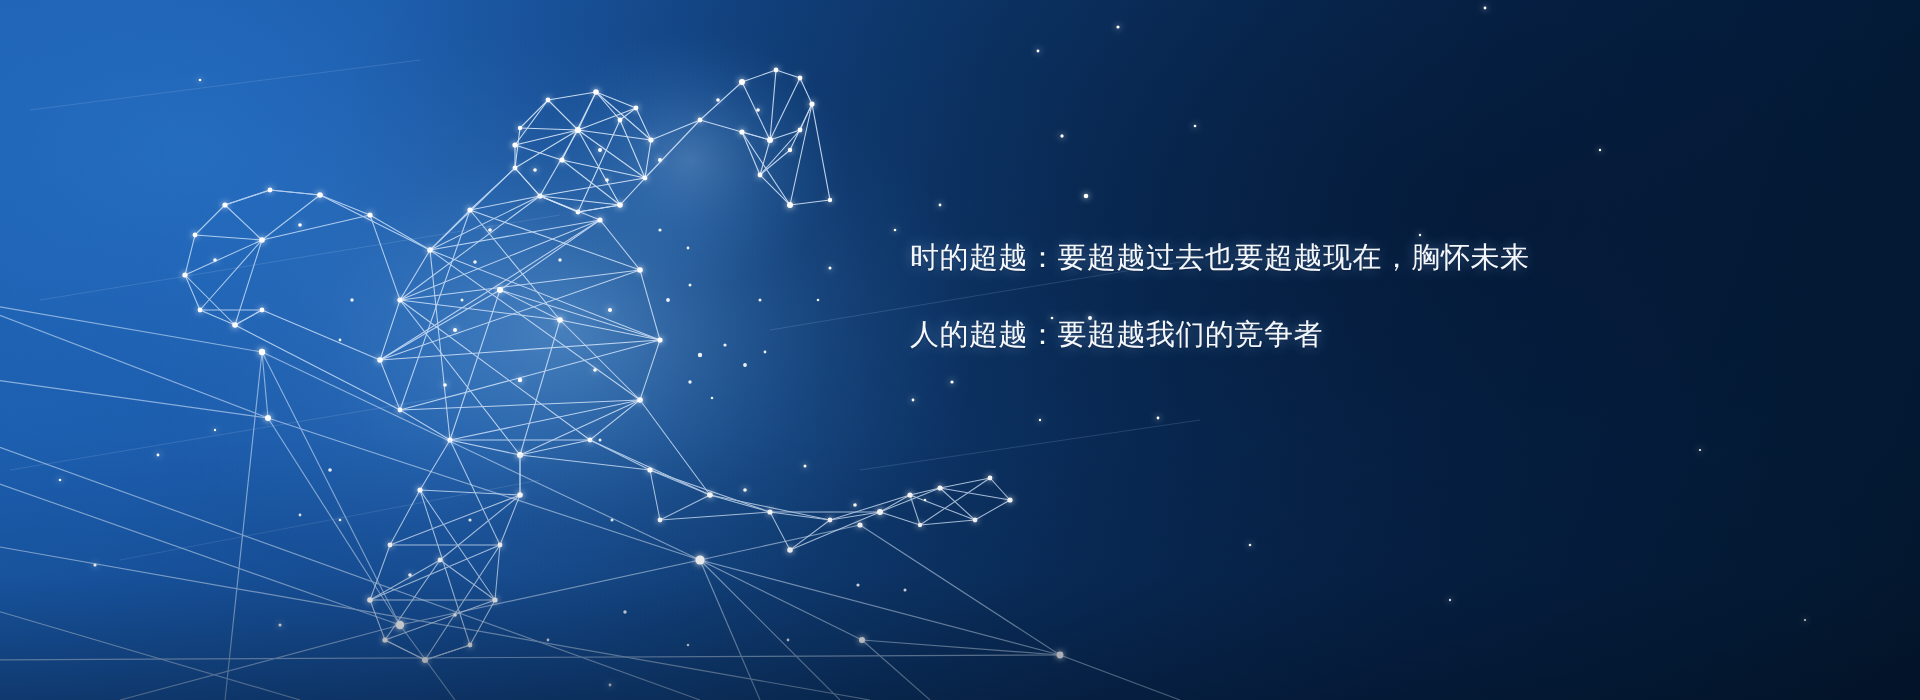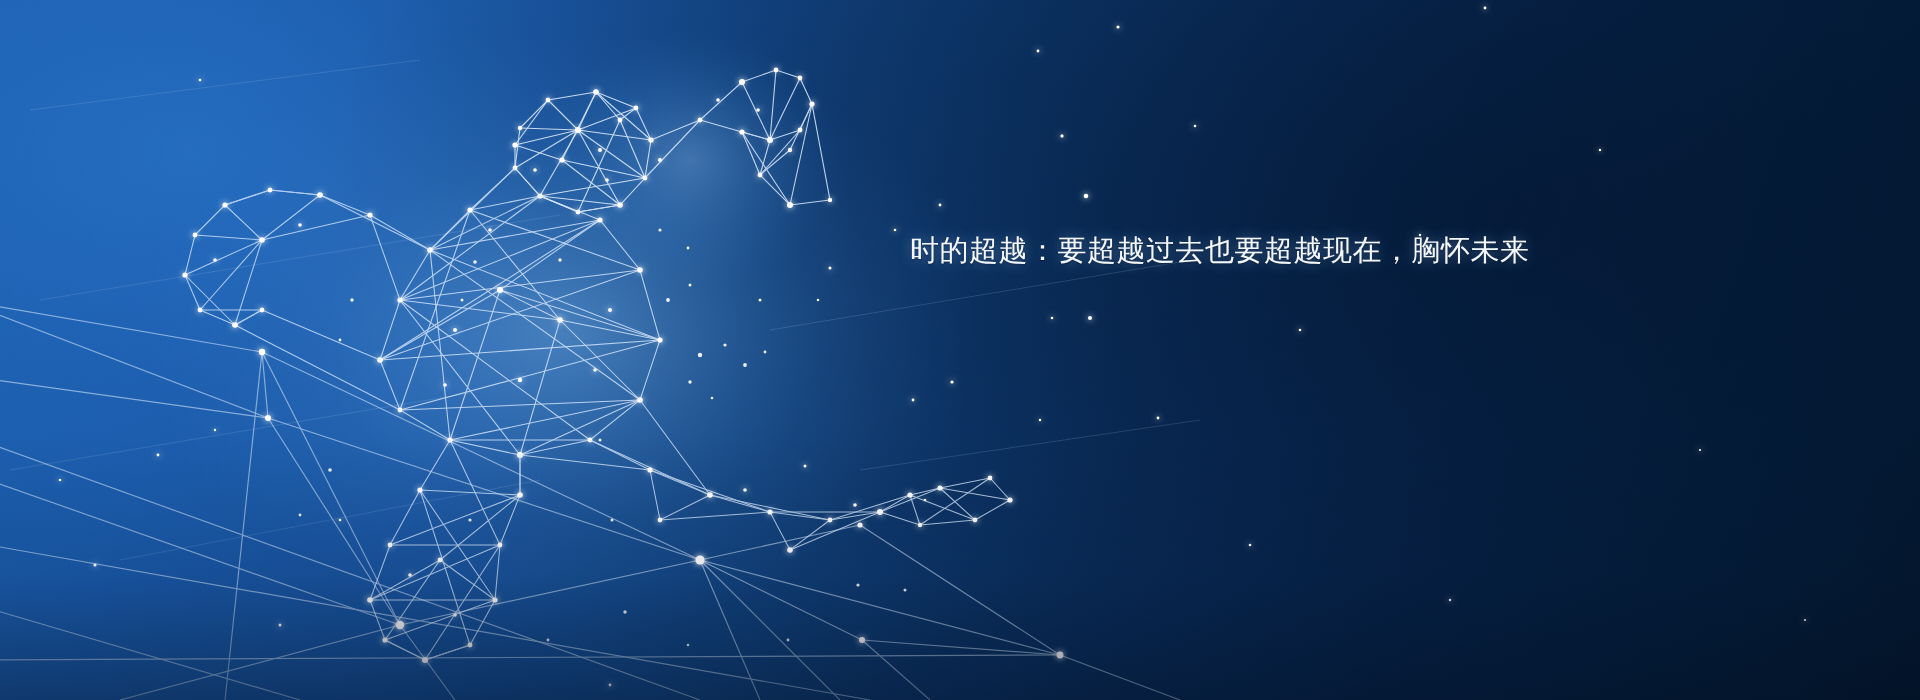--- a/index.html
+++ b/index.html
@@ -72,21 +72,21 @@
     left: 910px;
     top: 228px;
     width: 900px;
   }
   .text-line {
     color: #f4f8fd;
     font-size: 29px;
     line-height: 1;
     letter-spacing: 0.5px;
     white-space: nowrap;
-    margin: 8px 0 48px 0;
+    margin: 15px 0 48px 0;
     text-shadow: 0 0 14px rgba(150,200,255,0.45),
                  0 1px 2px rgba(0,10,30,0.55);
   }
   .text-line:last-child { margin-bottom: 0; }
 </style>
 </head>
 <body>
 
 <div id="stage">
 
@@ -486,15 +486,16 @@
       <circle cx="280" cy="625" r="1.5"></circle>
       <circle cx="610" cy="685" r="1.4"></circle>
       <circle cx="1040" cy="420" r="1.2"></circle>
     </g>
   </svg>
 
   <div class="bg-bottom"></div>
 
   <div class="text-block">
     <p class="text-line">时的超越：要超越过去也要超越现在，胸怀未来</p>
+    <p class="text-line">人的超越：要超越我们的竞争者</p>
   </div>
 
 </div>
 
 </body></html>

